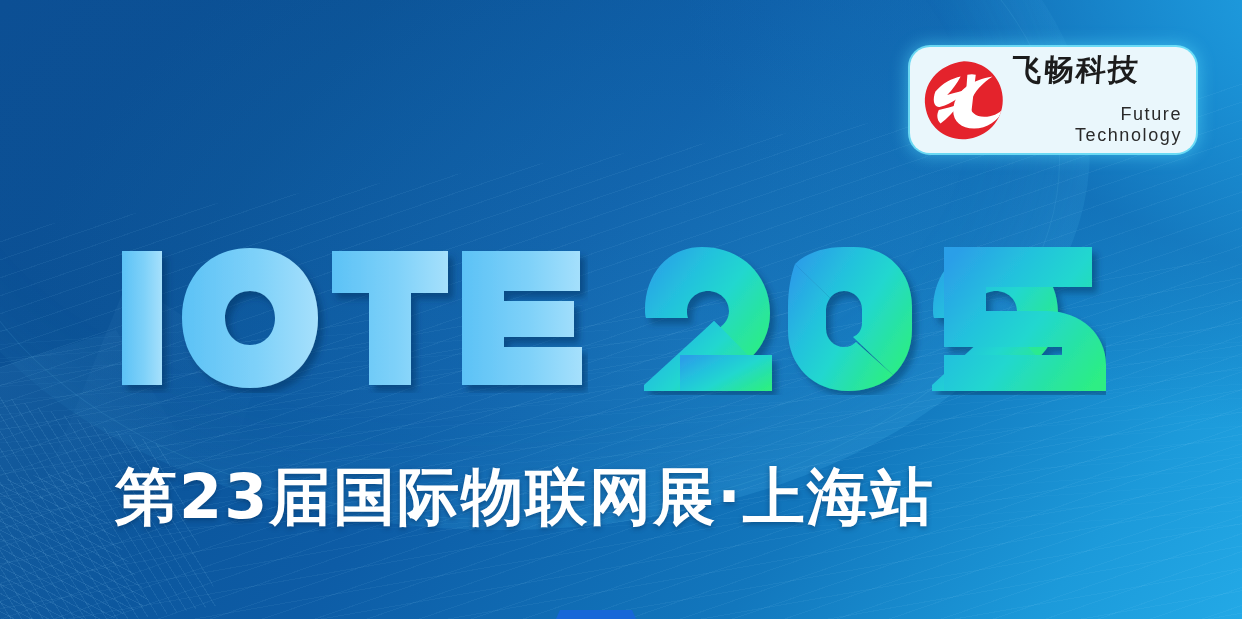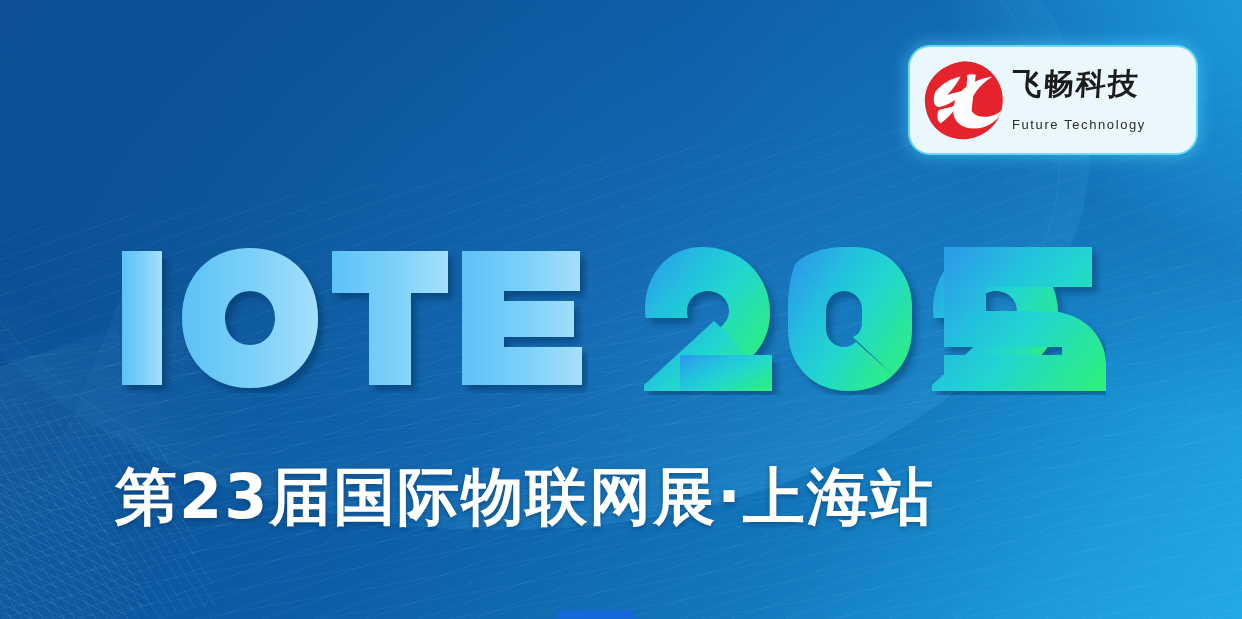--- a/index.html
+++ b/index.html
@@ -125,22 +125,22 @@
   }
   #logo-mark { width:84px; height:84px; flex:0 0 84px; }
   #logo-text { margin-left:6px; display:flex; flex-direction:column; justify-content:center; }
   #logo-cn {
     font-size:30px; font-weight:700; color:#1c1c1c;
     letter-spacing:2px; line-height:1.05;
     font-family:"DejaVu Sans", sans-serif;
     transform:skewX(-4deg);
   }
   #logo-en {
-    font-size:13px; color:#2a2a2a; letter-spacing:1.6px;
-    margin-top:18px; font-family:"Liberation Sans", sans-serif;
+    font-size:18px; color:#2a2a2a; letter-spacing:1.6px;
+    margin-top:18px; font-family:"Liberation Sans", sans-serif;text-align:right;
   }
 
   
   #lockup {
     position:absolute; left:0; top:0; width:1242px; height:565px;
   }
   #title-row {
     position:absolute; left:118px; top:243px;
     display:flex; align-items:flex-start;
   }

